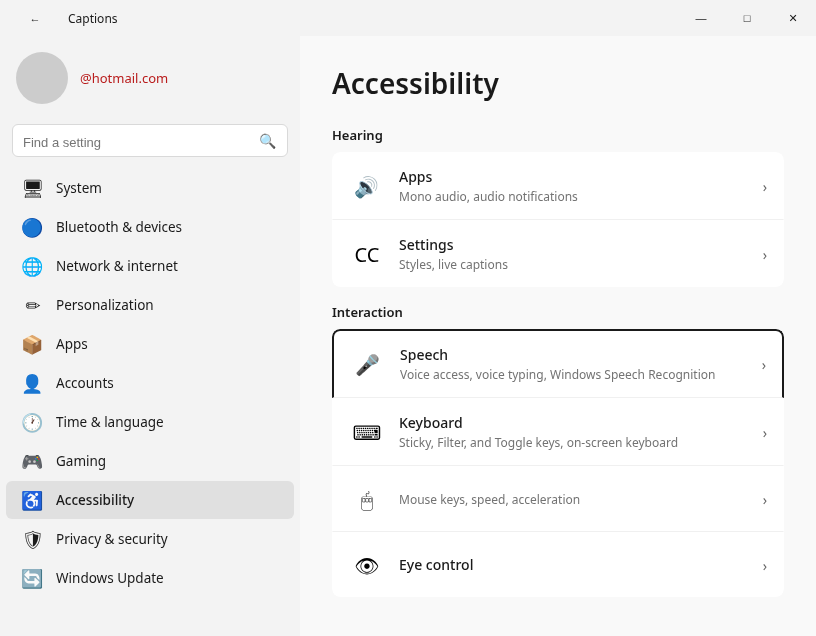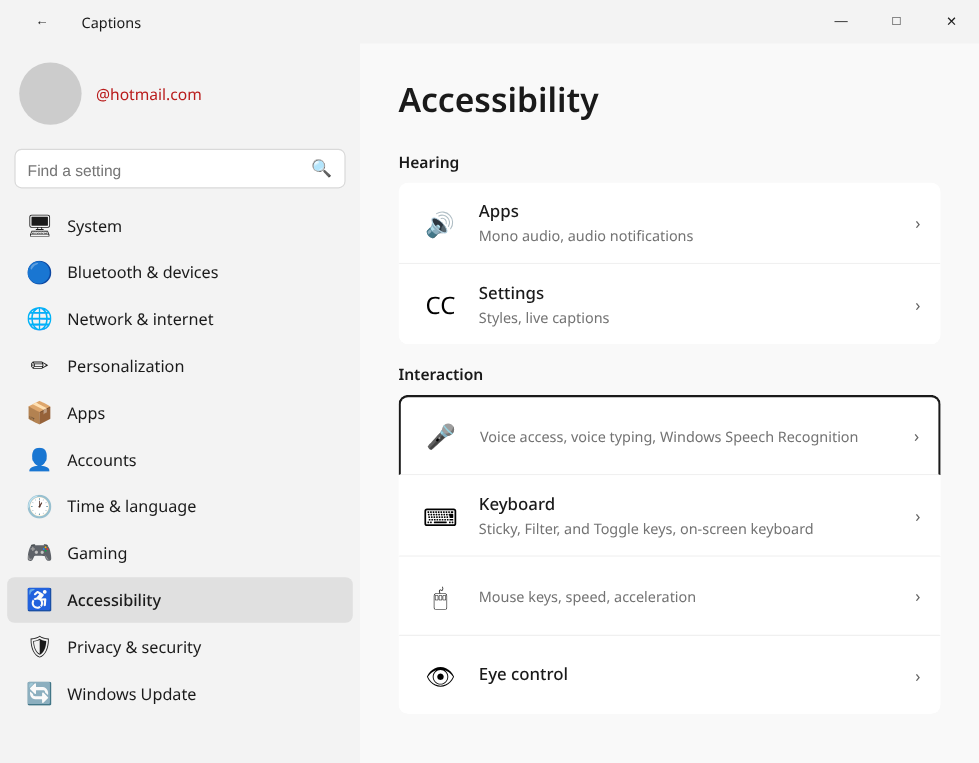--- a/index.html
+++ b/index.html
@@ -321,20 +321,21 @@
               <div class="setting-desc">Styles, live captions</div>
             </div>
             <span class="chevron">›</span>
           </div>
         </div>
         <div class="section-title section-gap">Interaction</div>
         <div class="cards-group">
           <div class="setting-card selected">
             <div class="setting-icon">🎤</div>
             <div class="setting-text">
+              <div class="setting-name">Speech</div>
               <div class="setting-desc">Voice access, voice typing, Windows Speech Recognition</div>
             </div>
             <span class="chevron">›</span>
           </div>
           <div class="setting-card">
             <div class="setting-icon">⌨</div>
             <div class="setting-text">
               <div class="setting-name">Keyboard</div>
               <div class="setting-desc">Sticky, Filter, and Toggle keys, on-screen keyboard</div>
             </div>

